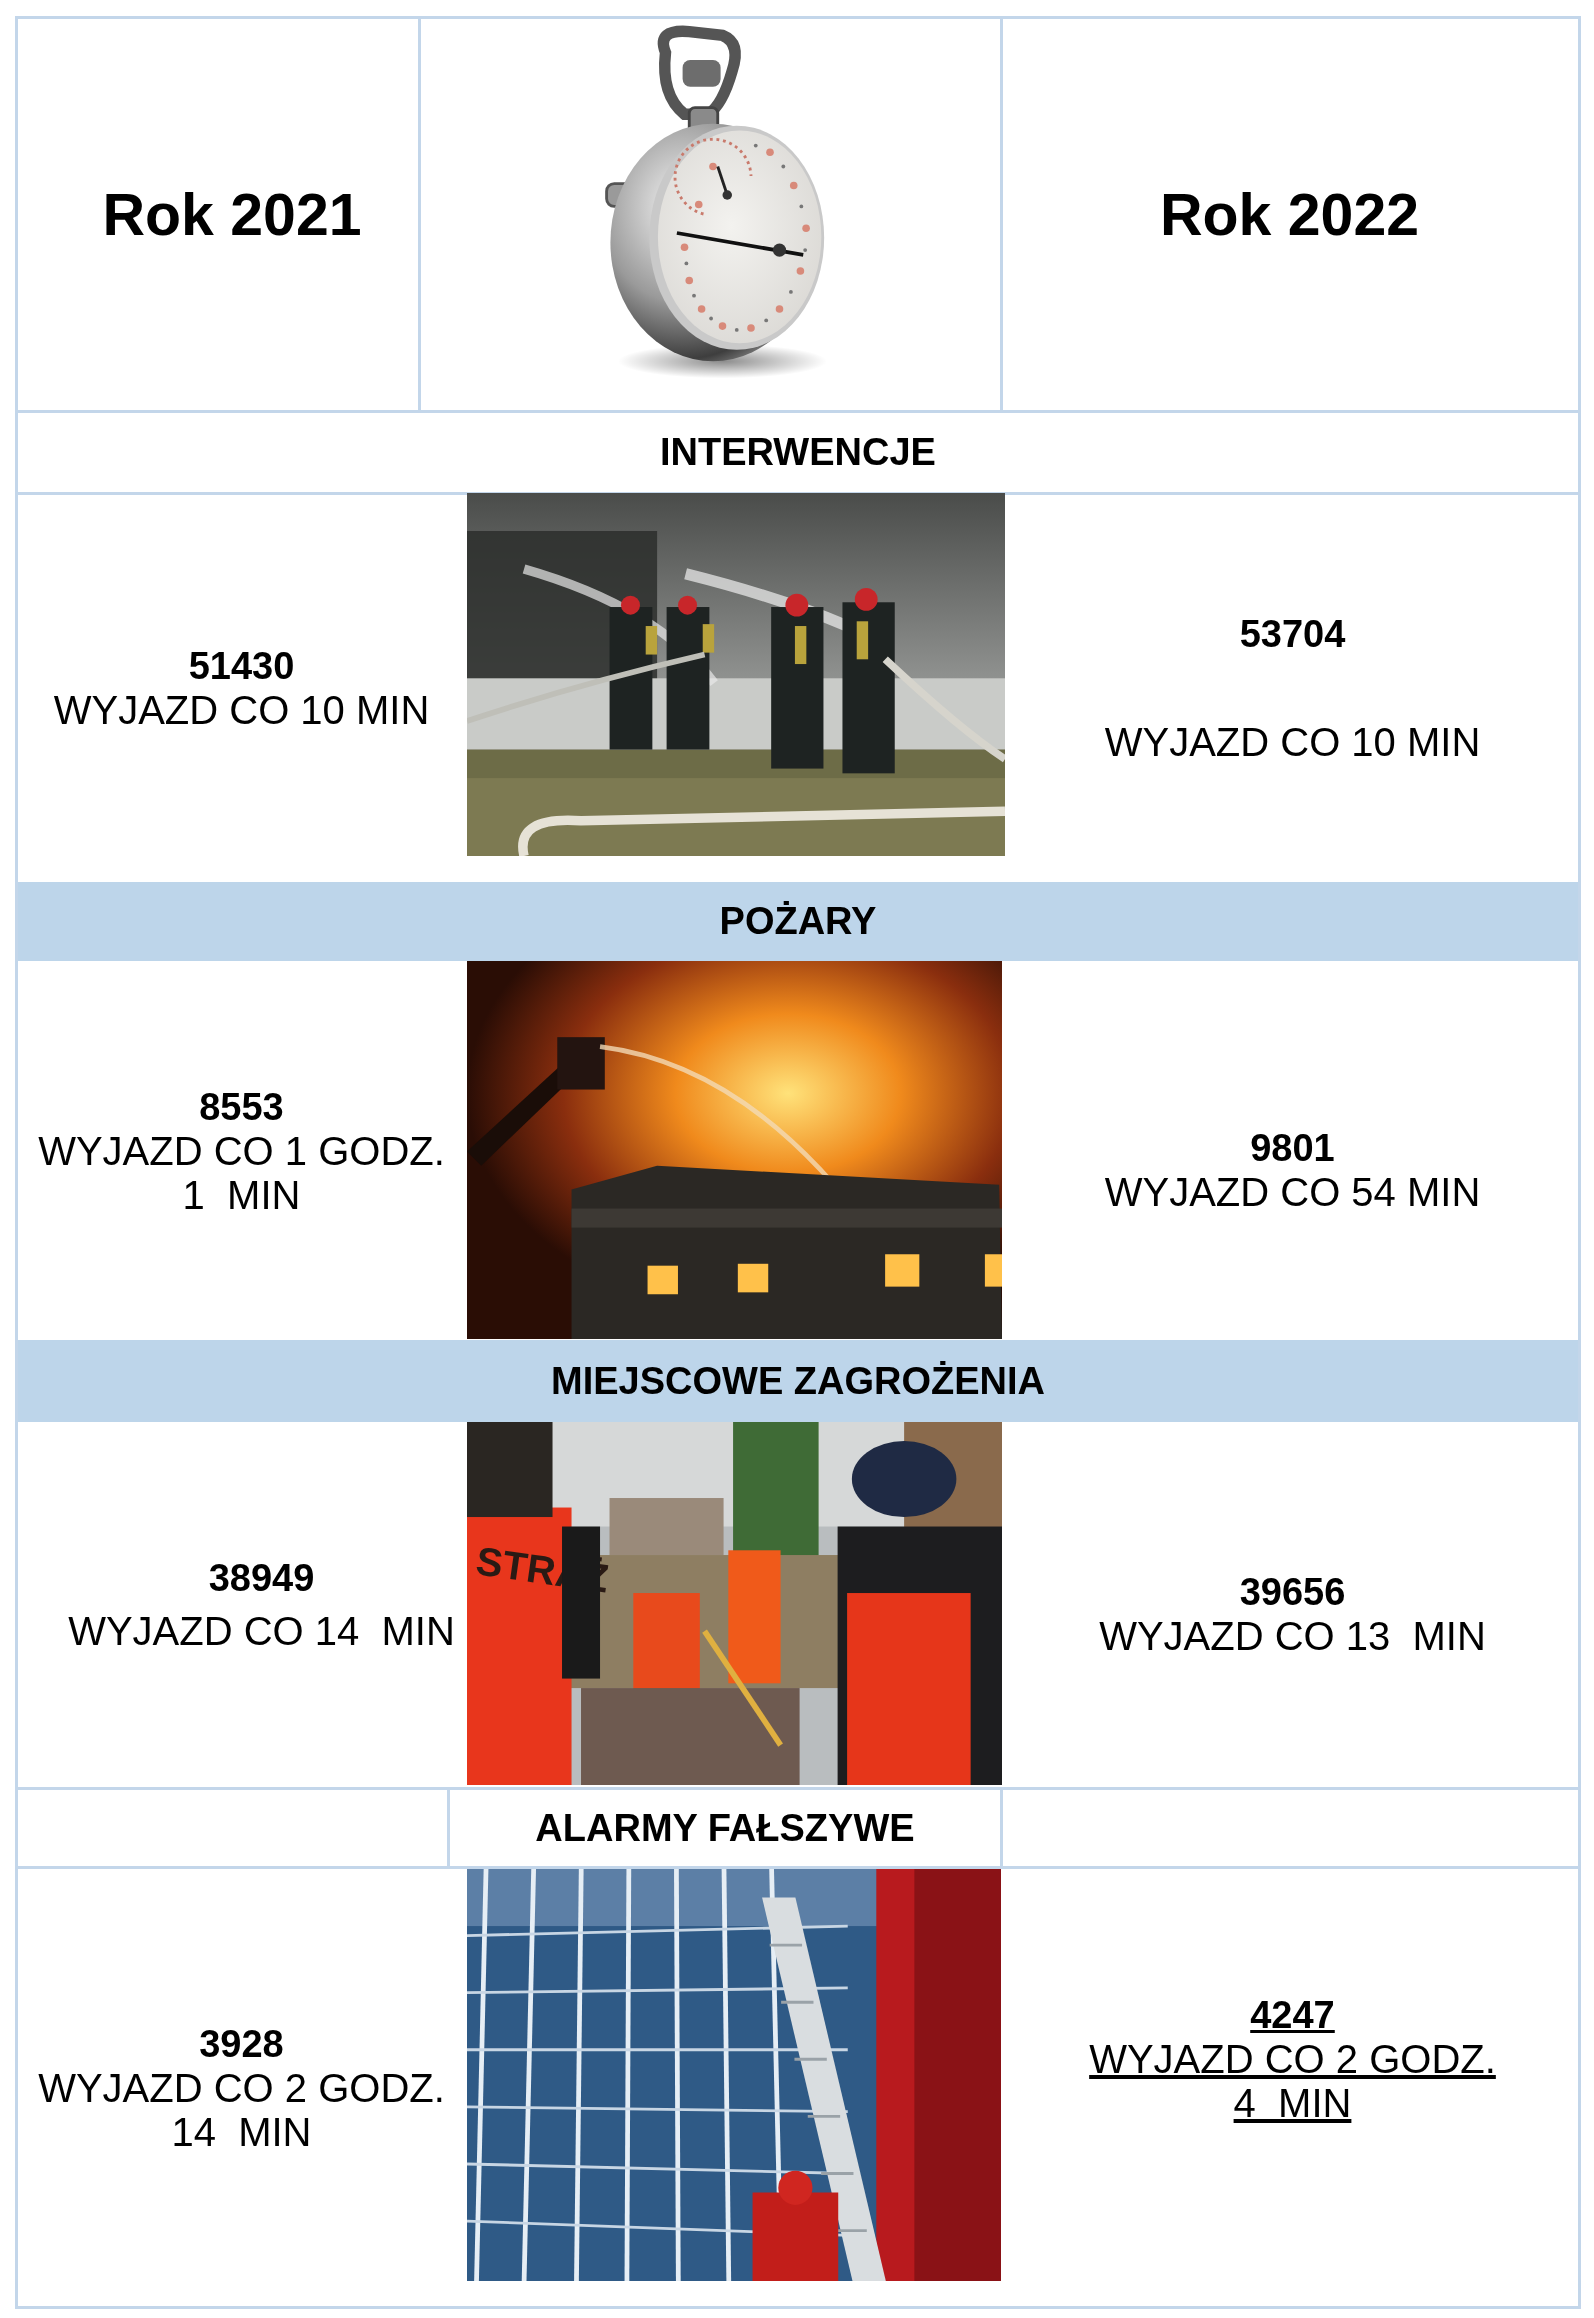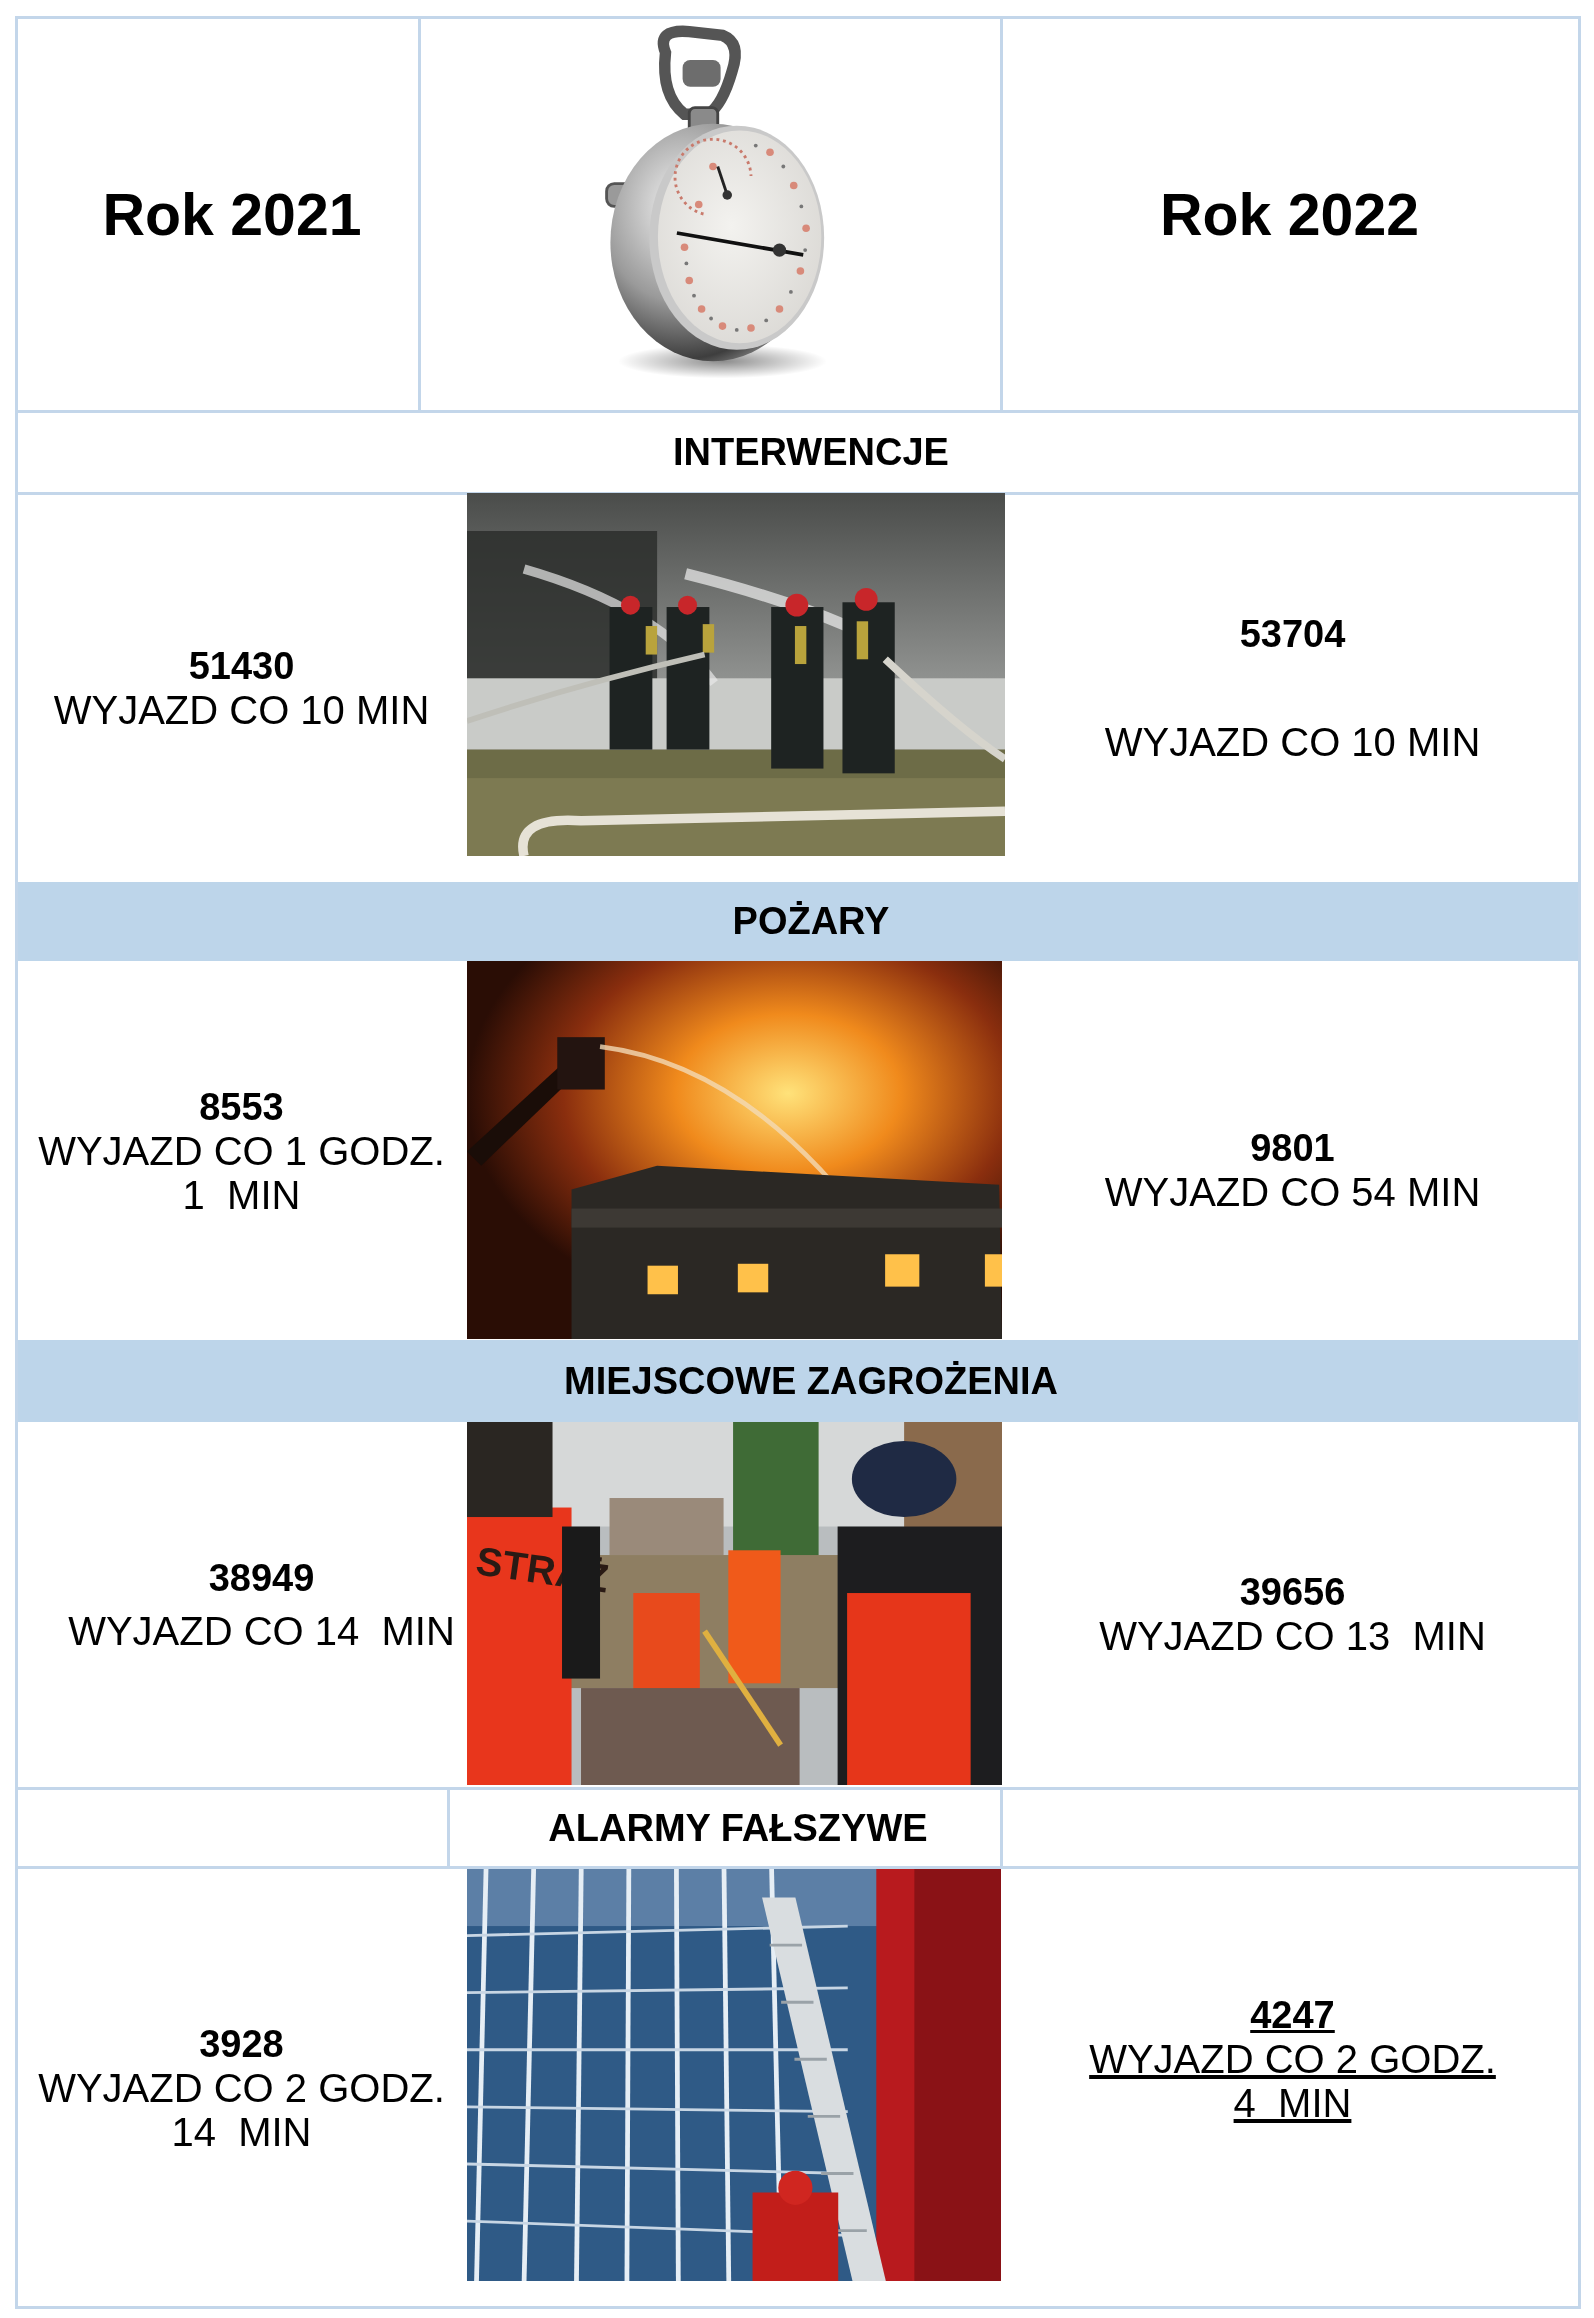--- a/index.html
+++ b/index.html
@@ -6,21 +6,21 @@
   body { width: 1594px; height: 2319px; position: relative; overflow: hidden;
          font-family: "Liberation Sans", sans-serif; color: #000; }
   .abs { position: absolute; box-sizing: border-box; }
   .hline { position: absolute; height: 2.9px; background: #c3d6ea; }
   .vline { position: absolute; width: 2.9px; background: #c3d6ea; }
   .band { position: absolute; background: #bdd5ea; }
   .cell-text { position: absolute; display: flex; flex-direction: column;
                align-items: center; justify-content: center; text-align: center; }
   .year { font-weight: bold; font-size: 59px; letter-spacing: 0; }
   .section { font-weight: bold; font-size: 38px; position: absolute;
-             display: flex; align-items: center; justify-content: center; padding-left: 13px; }
+             display: flex; align-items: center; justify-content: center; }
   .num { font-weight: bold; font-size: 38px; line-height: 44px; text-align: center; }
   .sub { font-size: 40px; line-height: 44px; white-space: pre; }
   .photo { position: absolute; overflow: hidden; }
   .photo svg { width: 100%; height: 100%; display: block; }
 </style>
 </head>
 <body>
 
 <div class="band" style="left:18px; top:882px; width:1561px; height:79px;"></div>
 <div class="band" style="left:18px; top:1340px; width:1561px; height:82px;"></div>

